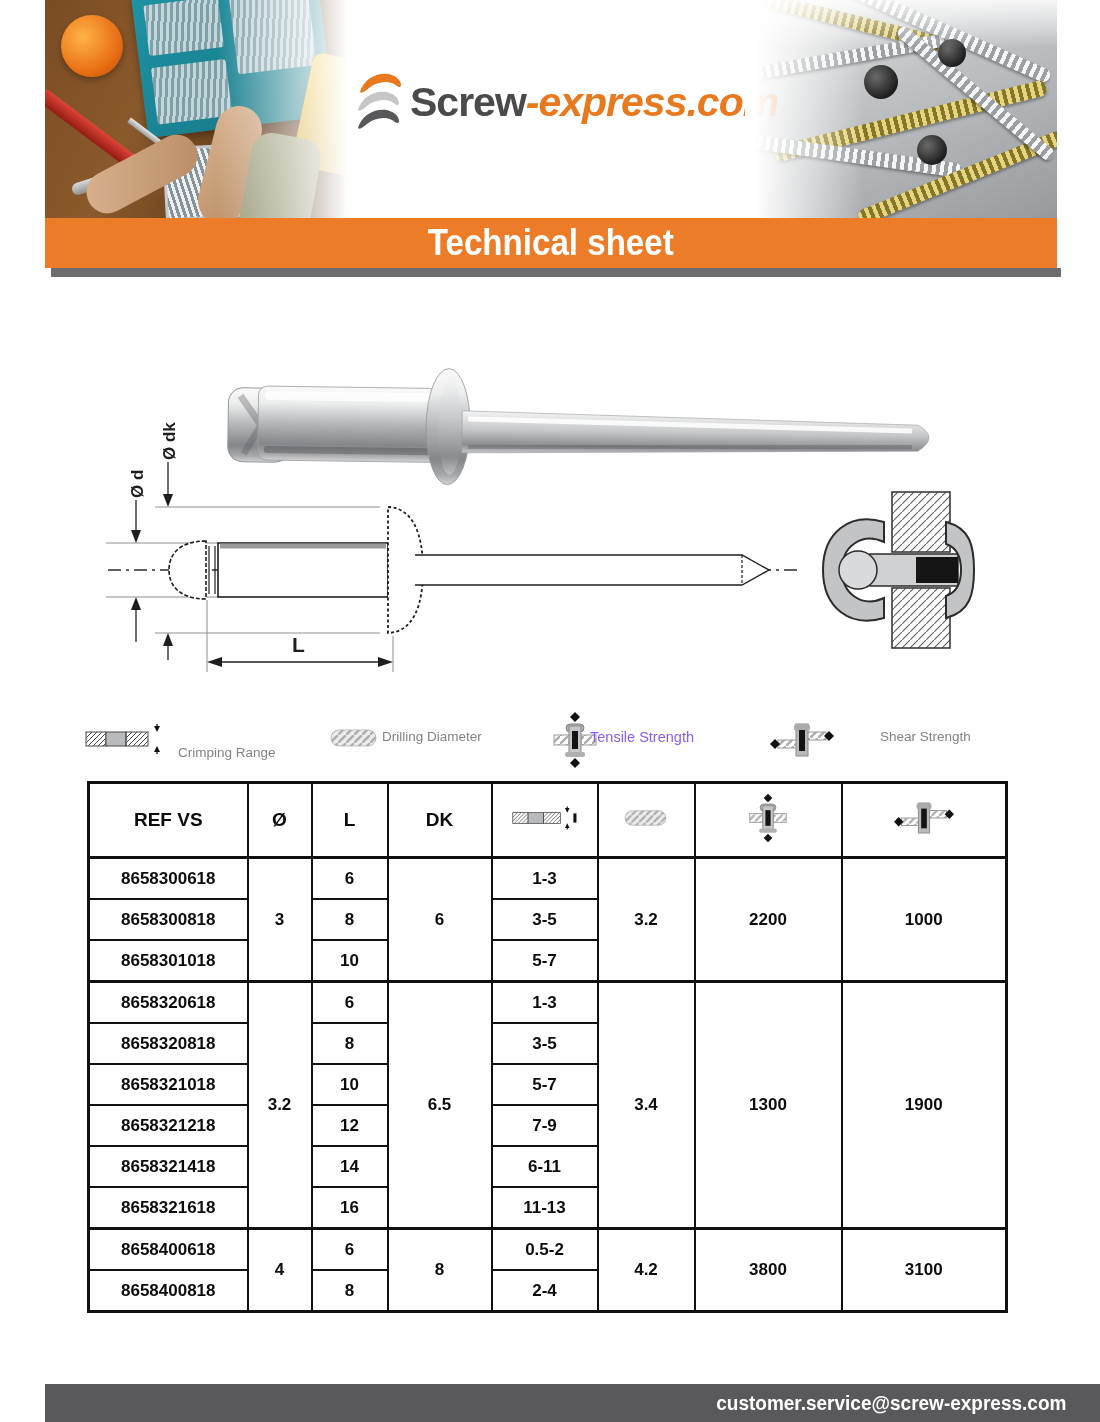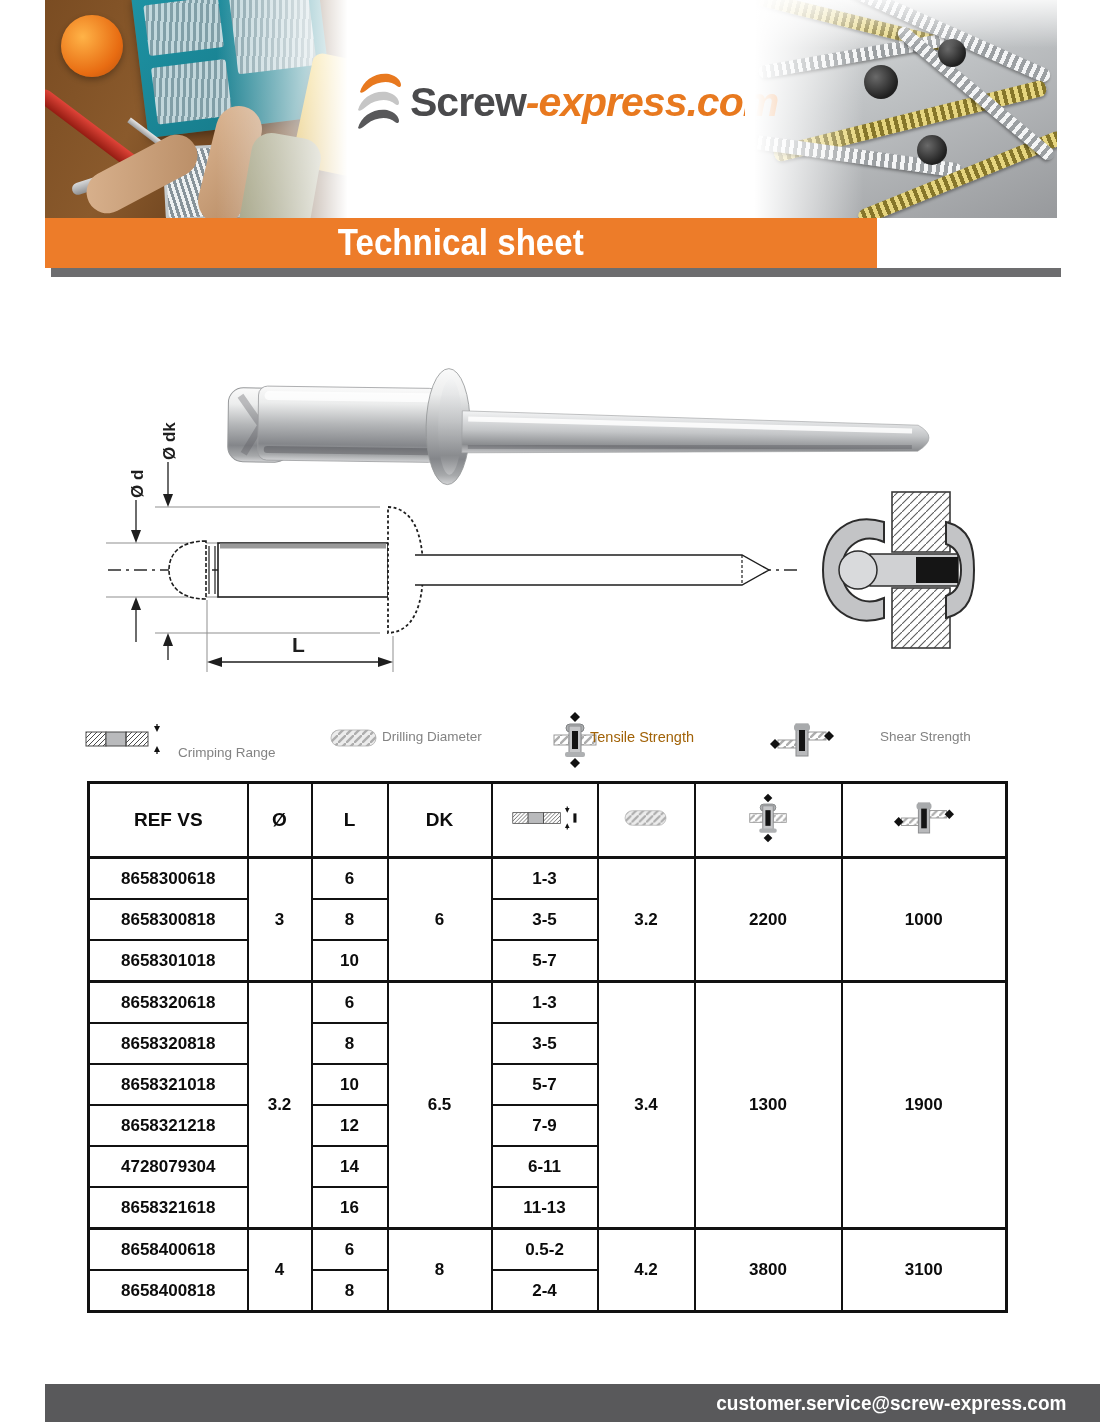--- a/index.html
+++ b/index.html
@@ -27,37 +27,37 @@
   .screw-bar.brass{background:repeating-linear-gradient(90deg,#e6d57f 0 4px,#86762a 4px 8px);}
   .screw-head{position:absolute;border-radius:50%;background:radial-gradient(circle at 35% 35%,#6a6a6a,#1f1f1f 70%);}
 
   
   .logo{position:absolute;left:356px;top:70px;display:flex;align-items:center;gap:8px;}
   .logo-text{font-size:41px;font-weight:700;letter-spacing:-1px;white-space:nowrap;}
   .logo-text .p1{color:#4a4a4c;}
   .logo-text .p2{color:#e8791f;font-style:italic;}
 
   
-  .banner{position:absolute;left:45px;top:218px;width:832px;height:50px;background:#ed7c29;
+  .banner{position:absolute;left:45px;top:218px;width:1012px;height:50px;background:#ed7c29;
           display:flex;align-items:center;justify-content:center;}
   .banner span{color:#fff;font-weight:700;font-size:36px;letter-spacing:0;transform:scaleX(.92) scaleY(1.04);}
   .banner-shadow{position:absolute;left:51px;top:268px;width:1010px;height:9px;background:#6d6d6f;}
 
   
   .doc-title{position:absolute;left:0;top:303px;width:1100px;text-align:center;
              color:#ce7c3a;font-size:17.5px;font-weight:600;}
 
   
   .product-photo{position:absolute;left:200px;top:352px;}
   .line-diagram{position:absolute;left:70px;top:400px;}
 
   
   .legend{position:absolute;left:85px;top:714px;width:940px;height:56px;}
   .legend .lbl{position:absolute;font-size:13.5px;color:#838383;white-space:nowrap;}
-  .legend .lbl.dark{color:#a16207;font-size:14.5px;}
+  .legend .lbl.dark{color:#8b5cf6;font-size:14.5px;}
   .legend .ic{position:absolute;}
 
   
   .spec-table{position:absolute;left:87px;top:775px;width:918px;border-collapse:collapse;
               table-layout:fixed;border:3px solid #111;margin-top:6px;}
   .spec-table th,.spec-table td{border:2px solid #111;text-align:center;vertical-align:middle;
               font-weight:700;color:#0c0c0c;padding:0;}
   .spec-table thead th{height:72px;font-size:19px;border-bottom:3px solid #111;}
   .spec-table tbody td{height:39px;font-size:17px;}
   .spec-table tr.group-start td{border-top:3px solid #111;}
@@ -372,21 +372,21 @@
           <td>8658321018</td>
           <td>10</td>
           <td>5-7</td>
         </tr>
         <tr>
           <td>8658321218</td>
           <td>12</td>
           <td>7-9</td>
         </tr>
         <tr>
-          <td>4728079304</td>
+          <td>8658321418</td>
           <td>14</td>
           <td>6-11</td>
         </tr>
         <tr>
           <td>8658321618</td>
           <td>16</td>
           <td>11-13</td>
         </tr>
         <tr class="group-start">
           <td>8658400618</td>

